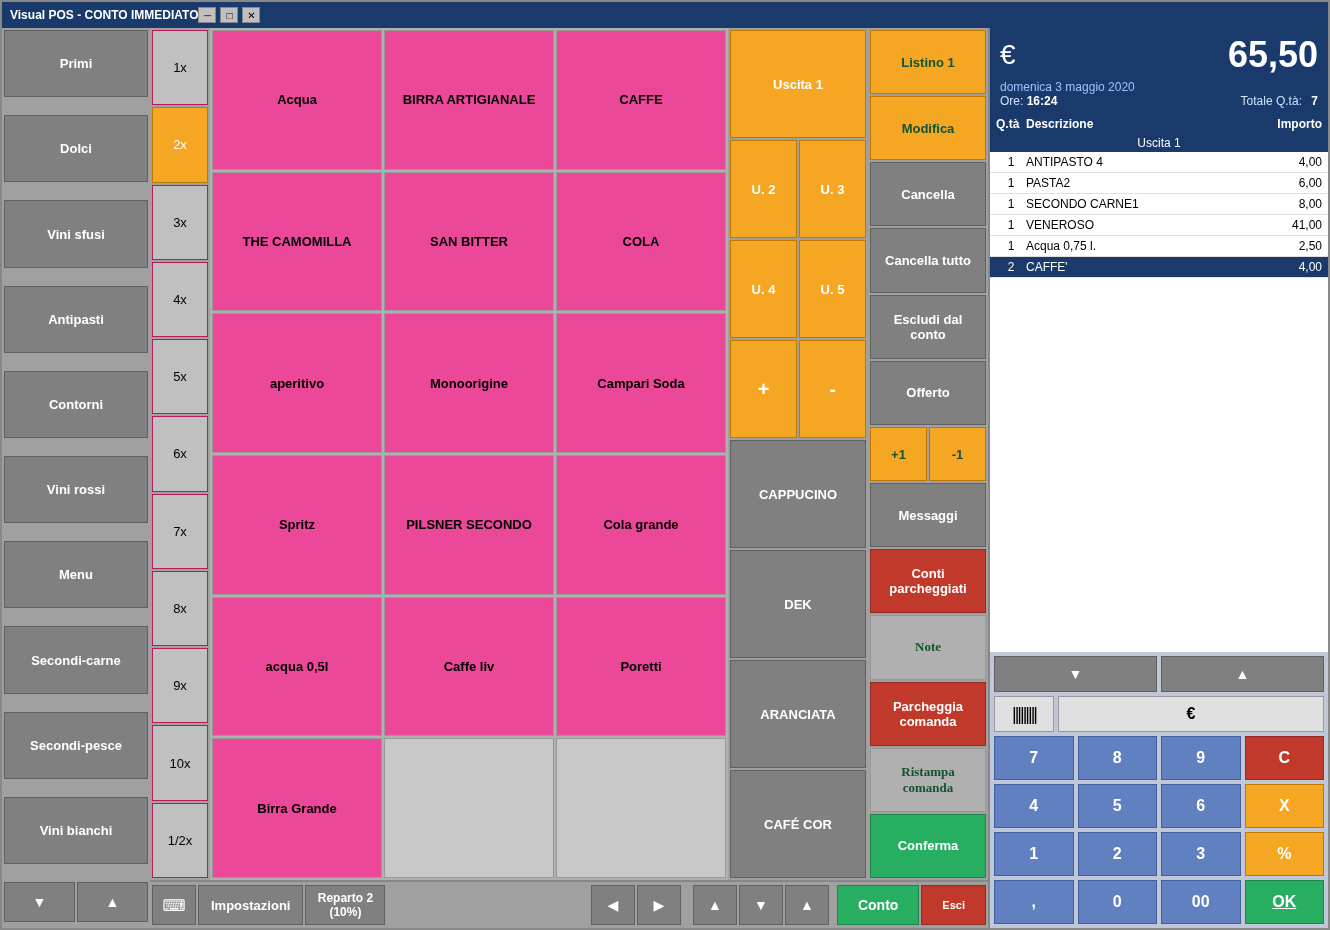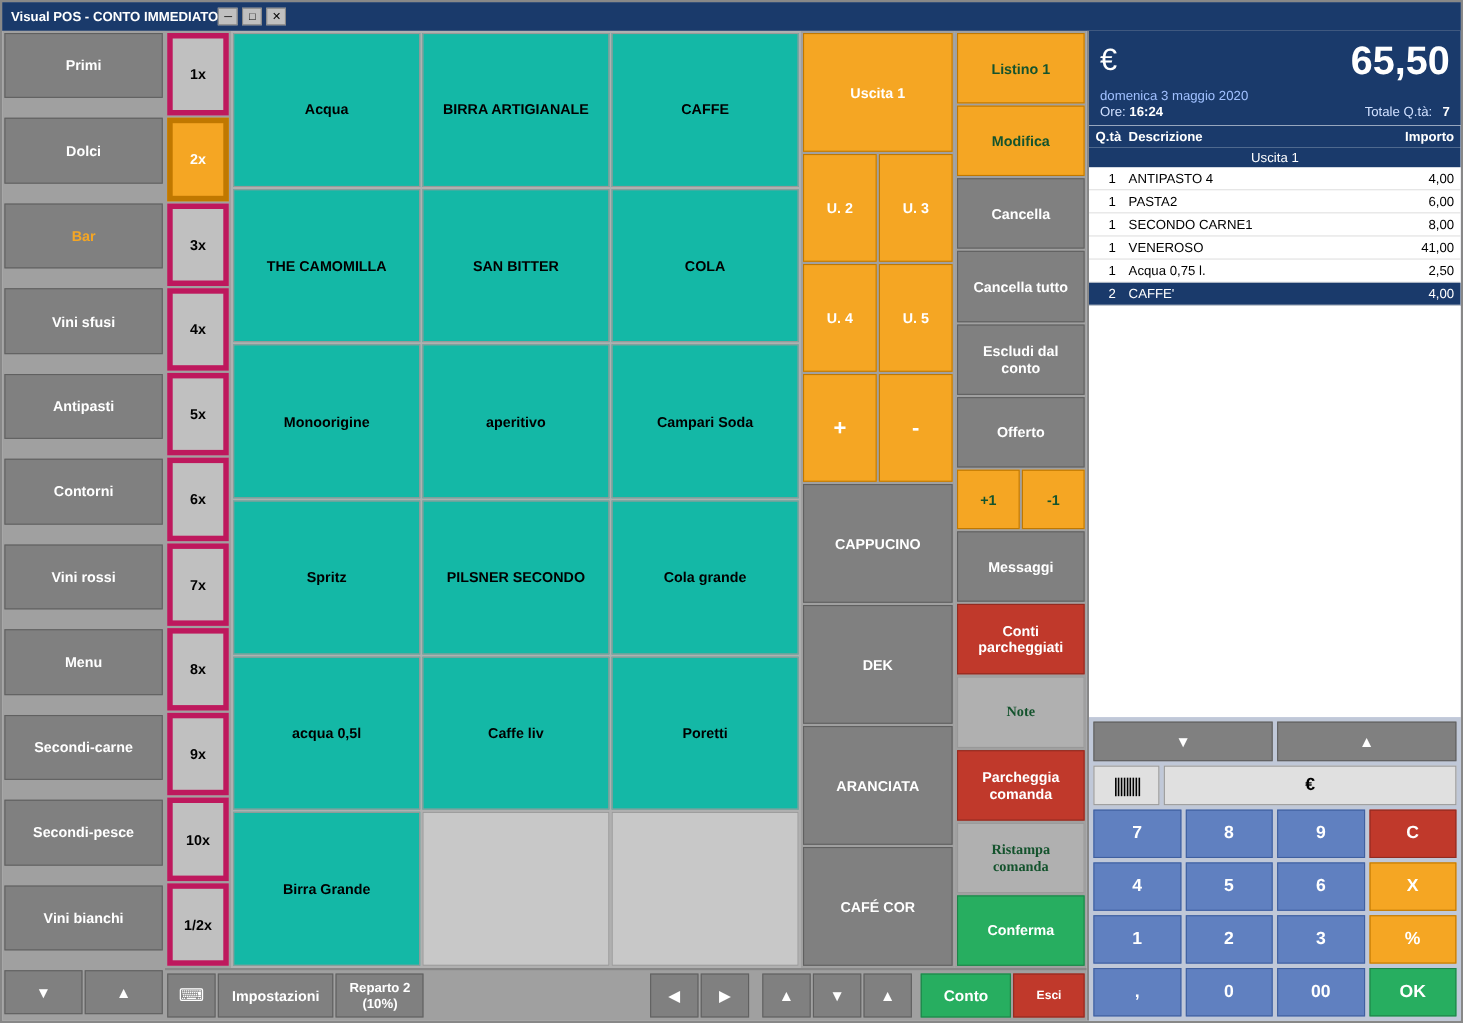--- a/index.html
+++ b/index.html
@@ -19,26 +19,26 @@
     .cat-btn { background: #808080; color: white; border: 1px solid #606060; padding: 6px 4px; text-align: center; cursor: pointer; font-size: 13px; font-weight: bold; flex: 1; display: flex; align-items: center; justify-content: center; }
     .cat-btn.active { color: #f5a623; }
     
     
     .middle-section { display: flex; flex: 1; flex-direction: column; }
     
     .products-area { display: flex; flex: 1; overflow: hidden; }
     
     
     .multiplier-col { width: 60px; background: #a0a0a0; display: flex; flex-direction: column; padding: 2px; gap: 2px; flex-shrink: 0; }
-    .mult-btn { background: #c0c0c0; border: 5px solid #be185d; text-align: center; cursor: pointer; font-size: 13px; flex: 1; display: flex; align-items: center; justify-content: center; font-weight: bold; }
+    .mult-btn { background: #c0c0c0; border: 1px solid #be185d; text-align: center; cursor: pointer; font-size: 13px; flex: 1; display: flex; align-items: center; justify-content: center; }
     .mult-btn.active { background: #f5a623; color: white; border-color: #c07800; }
     
     
     .product-grid { flex: 1; background: #b0b0b0; display: grid; grid-template-columns: repeat(3, 1fr); gap: 2px; padding: 2px; overflow: hidden; }
-    .prod-btn { background: #14b8a6; border: 1px solid #999; text-align: center; cursor: pointer; font-size: 13px; font-weight: bold; display: flex; align-items: center; justify-content: center; padding: 4px; min-height: 80px; }
+    .prod-btn { background: #ec4899; border: 1px solid #999; text-align: center; cursor: pointer; font-size: 13px; font-weight: bold; display: flex; align-items: center; justify-content: center; padding: 4px; min-height: 80px; }
     .prod-btn.empty { background: #c8c8c8; cursor: default; }
     
     
     .quick-col { width: 140px; background: #a0a0a0; display: flex; flex-direction: column; padding: 2px; gap: 2px; flex-shrink: 0; }
     .quick-btn { background: #808080; color: white; border: 1px solid #606060; padding: 4px; text-align: center; cursor: pointer; font-size: 13px; font-weight: bold; flex: 1; display: flex; align-items: center; justify-content: center; }
     .quick-btn.amber { background: #f5a623; color: white; border-color: #c07800; }
     
     
     .action-col { width: 120px; background: #a0a0a0; display: flex; flex-direction: column; padding: 2px; gap: 2px; flex-shrink: 0; }
     .action-btn { background: #808080; color: white; border: 1px solid #606060; padding: 4px; text-align: center; cursor: pointer; font-size: 13px; font-weight: bold; flex: 1; display: flex; align-items: center; justify-content: center; }
@@ -77,42 +77,41 @@
     
     .numpad-area { background: #c0c8d8; padding: 4px; }
     .numpad-controls { display: flex; gap: 4px; margin-bottom: 4px; }
     .scroll-btn { background: #808080; border: 1px solid #606060; color: white; flex: 1; height: 36px; cursor: pointer; display: flex; align-items: center; justify-content: center; font-size: 14px; }
     .barcode-btn { background: #e0e0e0; border: 1px solid #999; width: 60px; height: 36px; cursor: pointer; display: flex; align-items: center; justify-content: center; font-size: 10px; }
     .euro-btn { background: #e0e0e0; border: 1px solid #999; flex: 1; height: 36px; cursor: pointer; display: flex; align-items: center; justify-content: center; font-size: 16px; font-weight: bold; }
     .numpad-grid { display: grid; grid-template-columns: repeat(4, 1fr); gap: 4px; }
     .num-btn { background: #6080c0; color: white; border: 1px solid #4060a0; height: 44px; cursor: pointer; font-size: 16px; font-weight: bold; display: flex; align-items: center; justify-content: center; }
     .num-btn.red { background: #c0392b; border-color: #922b21; }
     .num-btn.amber { background: #f5a623; border-color: #c07800; }
-    .num-btn.green { background: #27ae60; border-color: #1e8449; }
+    .num-btn.green { background: #27ae60; border-color: #1e8449; text-decoration: underline; }
   </style>
 </head>
 <body>
 
 <div class="window">
 
   <div class="title-bar">
     <span class="title-bar-title">Visual POS - CONTO IMMEDIATO</span>
     <div class="title-bar-controls">
       <button class="title-bar-btn">─</button>
       <button class="title-bar-btn">□</button>
       <button class="title-bar-btn">✕</button>
     </div>
   </div>
 
   <div class="main-content">
 
     <div class="category-panel">
       <div class="cat-btn">Primi</div>
       <div class="cat-btn">Dolci</div>
-      <div class="cat-btn active">Bar</div>
       <div class="cat-btn">Vini sfusi</div>
       <div class="cat-btn">Antipasti</div>
       <div class="cat-btn">Contorni</div>
       <div class="cat-btn">Vini rossi</div>
       <div class="cat-btn">Menu</div>
       <div class="cat-btn">Secondi-carne</div>
       <div class="cat-btn">Secondi-pesce</div>
       <div class="cat-btn">Vini bianchi</div>
 
       <div style="display:flex;gap:2px;height:44px;flex-shrink:0;">
@@ -138,22 +137,22 @@
           <div class="mult-btn">1/2x</div>
         </div>
 
         <div class="product-grid">
           <div class="prod-btn">Acqua</div>
           <div class="prod-btn">BIRRA ARTIGIANALE</div>
           <div class="prod-btn">CAFFE</div>
           <div class="prod-btn">THE CAMOMILLA</div>
           <div class="prod-btn">SAN BITTER</div>
           <div class="prod-btn">COLA</div>
+          <div class="prod-btn">aperitivo</div>
           <div class="prod-btn">Monoorigine</div>
-          <div class="prod-btn">aperitivo</div>
           <div class="prod-btn">Campari Soda</div>
           <div class="prod-btn">Spritz</div>
           <div class="prod-btn">PILSNER SECONDO</div>
           <div class="prod-btn">Cola grande</div>
           <div class="prod-btn">acqua 0,5l</div>
           <div class="prod-btn">Caffe liv</div>
           <div class="prod-btn">Poretti</div>
           <div class="prod-btn">Birra Grande</div>
           <div class="prod-btn empty"></div>
           <div class="prod-btn empty"></div>

